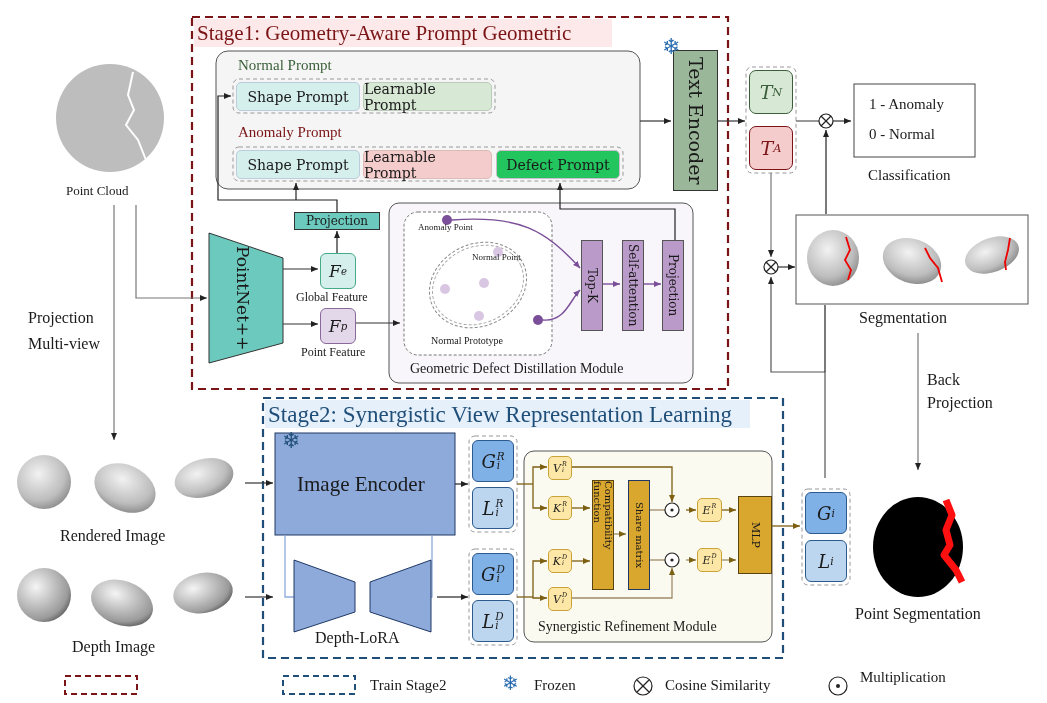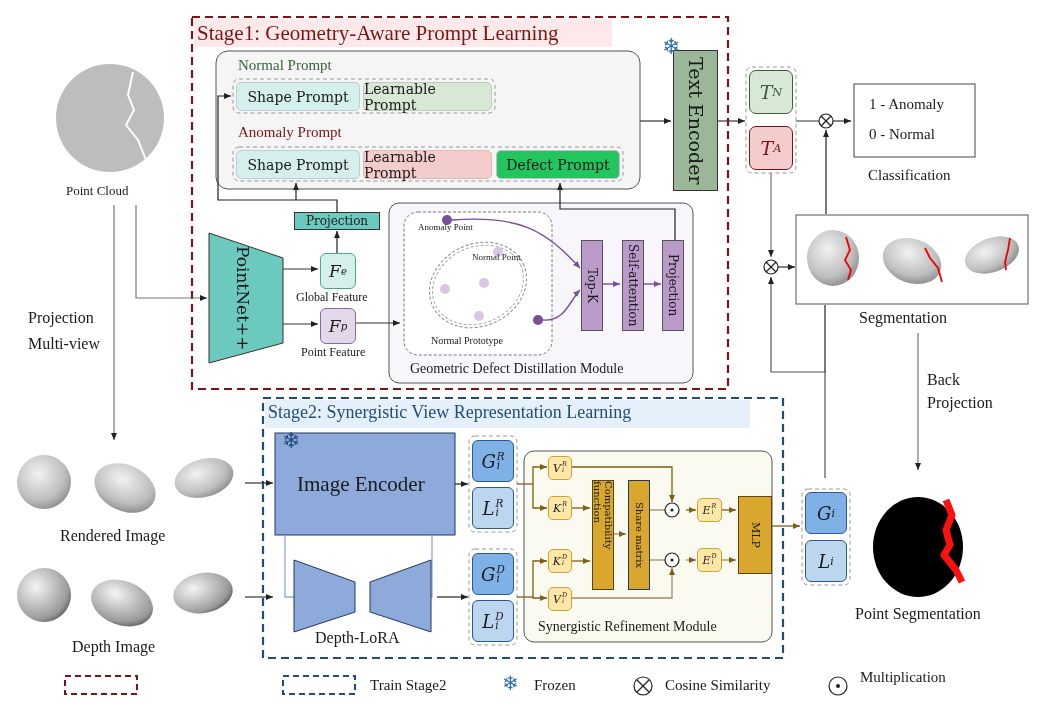--- a/index.html
+++ b/index.html
@@ -187,22 +187,22 @@
     <circle cx="643" cy="686" r="9" fill="#fff" stroke="#222" stroke-width="1.2"></circle>
     <line x1="637" y1="680" x2="649" y2="692" stroke="#222" stroke-width="1.2"></line>
     <line x1="649" y1="680" x2="637" y2="692" stroke="#222" stroke-width="1.2"></line>
   </g>
   <g>
     <circle cx="838" cy="686" r="9" fill="#fff" stroke="#222" stroke-width="1.2"></circle>
     <circle cx="838" cy="686" r="2" fill="#222"></circle>
   </g>
 </svg>
 
-<div class="lbl" style="left:197px;top:21px;font-size:21px;color:#7a1416;">Stage1: Geometry-Aware Prompt Learning</div>
-<div class="lbl" style="left:268px;top:402px;font-size:18px;color:#1f4e79;text-align:center;">Stage2: Synergistic View Representation Learning</div>
+<div class="lbl" style="left:197px;top:21px;font-size:21px;color:#7a1416;">Stage1: Geometry-Aware Prompt Geometric</div>
+<div class="lbl" style="left:268px;top:402px;font-size:23px;color:#1f4e79;text-align:center;">Stage2: Synergistic View Representation Learning</div>
 
 <div class="lbl" style="left:238px;top:57px;font-size:15px;color:#3a5f3a;">Normal Prompt</div>
 <div class="box" style="left:236px;top:82px;width:124px;height:29px;background:#d5efec;border:1px solid #bcd;border-radius:5px;font-size:14px;">Shape Prompt</div>
 <div class="box" style="left:363px;top:82px;width:129px;height:29px;background:#d7e8d5;border:1px solid #bcb;border-radius:5px;font-size:14px;">Learnable Prompt</div>
 
 <div class="lbl" style="left:238px;top:124px;font-size:15px;color:#7a1416;">Anomaly Prompt</div>
 <div class="box" style="left:236px;top:150px;width:124px;height:29px;background:#d5efec;border:1px solid #bcd;border-radius:5px;font-size:14px;">Shape Prompt</div>
 <div class="box" style="left:363px;top:150px;width:129px;height:29px;background:#f4cccc;border:1px solid #dbb;border-radius:5px;font-size:14px;">Learnable Prompt</div>
 <div class="box" style="left:496px;top:150px;width:124px;height:29px;background:#22c55e;border:1px solid #cbc;border-radius:5px;font-size:14px;">Defect Prompt</div>
 

